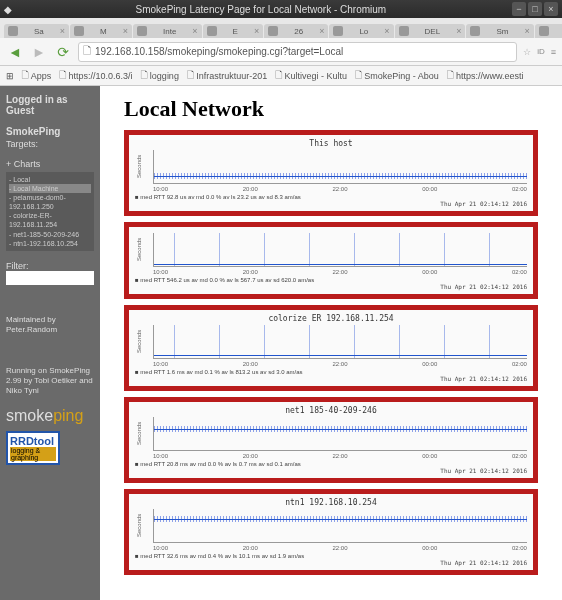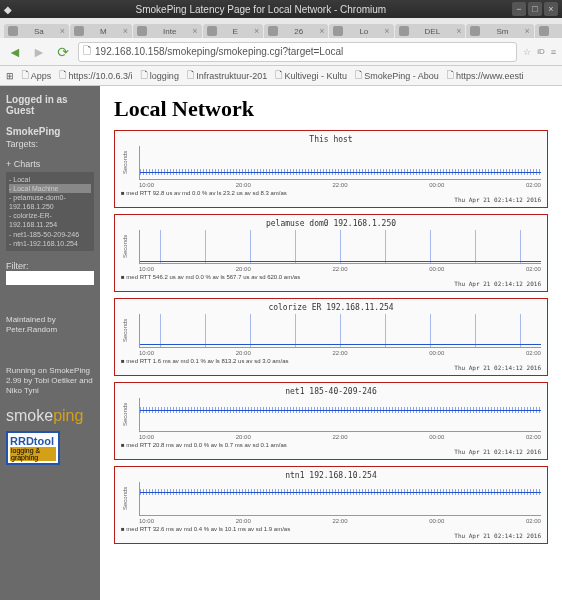--- a/index.html
+++ b/index.html
@@ -24,23 +24,23 @@
 .tree { background: #5a5a5a; padding: 3px; font-size: 7px; line-height: 1.3; margin-top: 3px; }
 .tree-item { color: #ccc; }
 .tree-item.sel { background: #888; }
 .maint { font-size: 8px; margin-top: 30px; line-height: 1.3; }
 .logo { margin-top: 10px; }
 .logo-smoke { font-size: 16px; color: #ddd; }
 .logo-smoke .p { color: #d4a017; }
 .rrd { background: #fff; border: 2px solid #2255aa; padding: 2px; margin-top: 6px; width: 54px; }
 .rrd-t { color: #2255aa; font-weight: bold; font-size: 11px; }
 .rrd-s { background: #d4a017; color: #000; font-size: 7px; padding: 0 1px; }
-.main { flex: 1; padding: 10px 14px; overflow: hidden; }
+.main { flex: 1; padding: 10px 24px; overflow: hidden; }
 .main h1 { font-family: Georgia, serif; font-size: 22px; font-weight: bold; margin-bottom: 8px; }
-.chart { border: 1px solid #b91c1c; background: #fafafa; margin-bottom: 6px; padding: 4px 6px; font-size: 7px; color: #333; }
+.chart { border: 5px solid #b91c1c; background: #fafafa; margin-bottom: 6px; padding: 4px 6px; font-size: 7px; color: #333; }
 .chart-title { text-align: center; font-size: 8px; margin-bottom: 2px; font-family: monospace; }
 .chart-plot { height: 34px; border-left: 1px solid #999; border-bottom: 1px solid #999; position: relative; margin: 2px 0 2px 18px; }
 .chart-line { position: absolute; left: 0; right: 0; height: 1px; background: #2255cc; }
 .chart-noise { position: absolute; left: 0; right: 0; height: 6px; opacity: 0.6; background: repeating-linear-gradient(90deg,#4466dd 0 1px, transparent 1px 3px); }
 .chart-axis { display: flex; justify-content: space-between; margin-left: 18px; font-family: monospace; font-size: 6px; color: #666; }
 .chart-stats { font-family: monospace; font-size: 6px; color: #444; margin-top: 2px; display:flex; justify-content:space-between; }
 .chart-ts { text-align: right; font-family: monospace; font-size: 6px; color: #444; }
 .ylabel { position: absolute; left: -18px; top: 0; bottom: 0; width: 16px; font-size: 6px; color: #666; writing-mode: vertical-rl; transform: rotate(180deg); text-align: center; }
 .favicon { width:10px; height:10px; background:#999; border-radius:2px; display:inline-block; }
 </style>
@@ -215,21 +215,20 @@
             <span>22:00</span>
             <span>00:00</span>
             <span>02:00</span>
           </div>
           <div class="chart-stats">
             <span>■ med RTT  92.8 us av md   0.0 % av ls  23.2 us av sd   8.3  am/as</span>
           </div>
           <div class="chart-ts">Thu Apr 21 02:14:12 2016</div>
         </div>
         <div class="chart">
-          <div class="chart-title">pelamuse dom0 192.168.1.250</div>
           <div class="chart-plot">
             <span class="ylabel">Seconds</span>
             <div style="position:absolute;left:0;right:0;top:0;bottom:0;background:repeating-linear-gradient(90deg,transparent 0 20px,#5577dd 20px 21px,transparent 21px 45px);opacity:0.5"></div>
             <div class="chart-line" style="top:31.28px"></div>
           </div>
           <div class="chart-axis">
             <span>10:00</span>
             <span>20:00</span>
             <span>22:00</span>
             <span>00:00</span>

